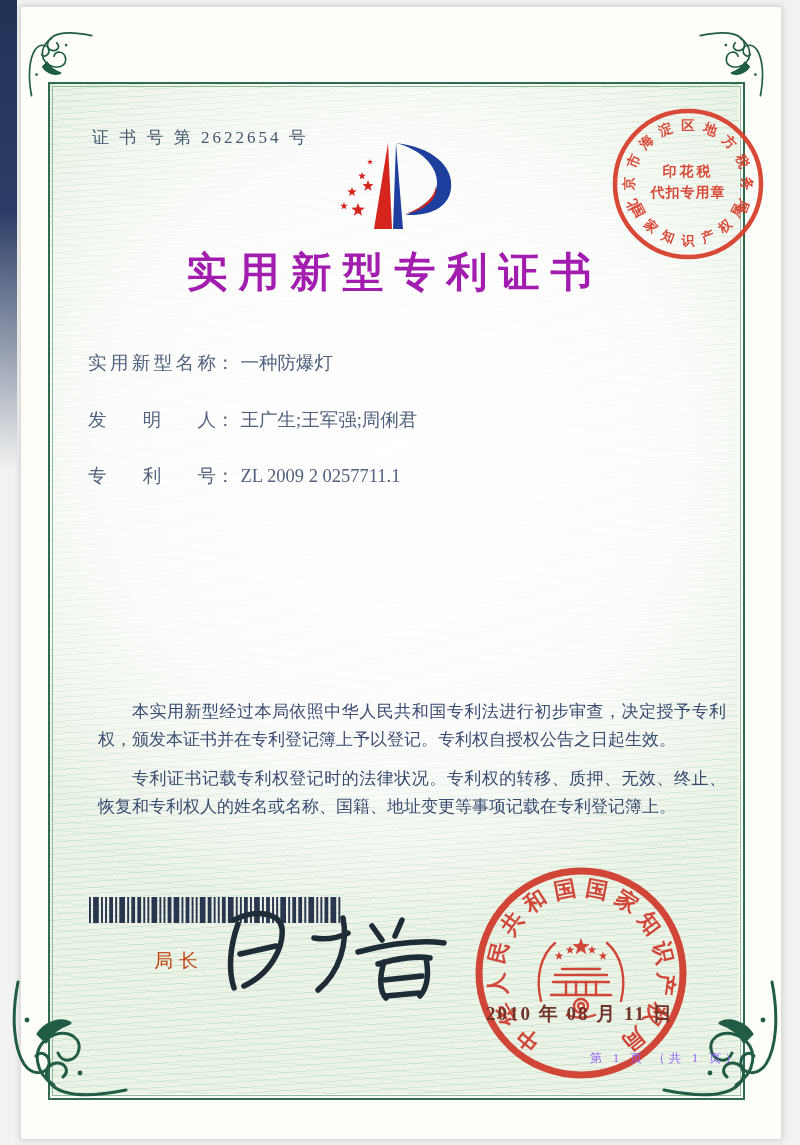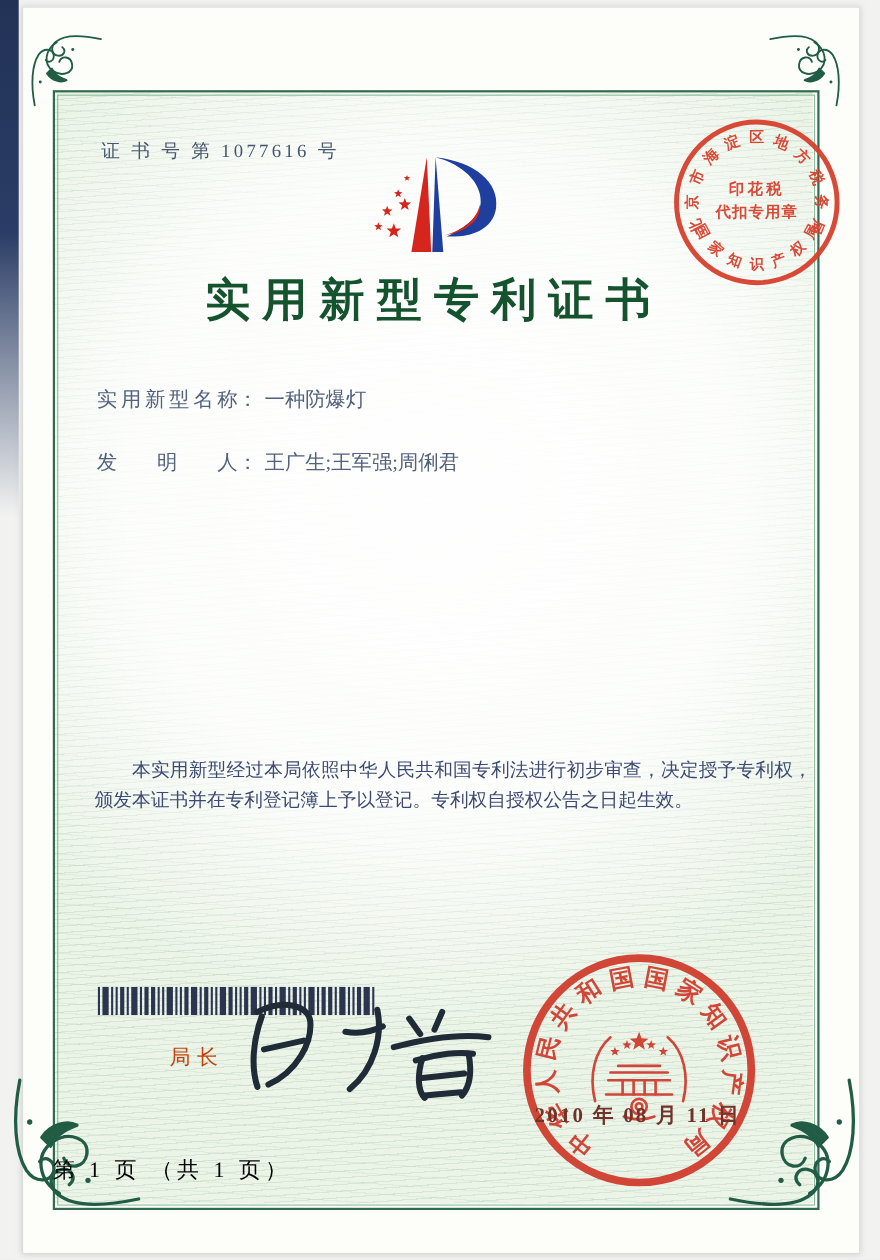--- a/index.html
+++ b/index.html
@@ -21,35 +21,35 @@
           #ecf4e8;}
   #wash{position:absolute;left:50px;top:84px;width:689px;height:1010px;z-index:1;
         background:radial-gradient(ellipse 75% 52% at 50% 36%, rgba(255,255,255,.97) 0%,
                    rgba(255,255,255,.85) 55%, rgba(255,255,255,0) 92%);}
   .flourish{position:absolute;z-index:3;}
   
   .abs{position:absolute;z-index:6;}
   #cert-no{left:92px;top:126px;font-size:17px;letter-spacing:3px;color:#46566f;}
   #logo{left:330px;top:136px;width:140px;height:106px;z-index:5;}
   #doc-title{left:0;top:245px;width:789px;text-align:center;font-size:41px;font-weight:700;
-             letter-spacing:11px;color:#14532d;}
+             letter-spacing:11px;color:#a21caf;}
   .field{left:88px;width:650px;font-size:18.5px;color:#51617e;white-space:nowrap;}
   .field .lbl{display:inline-block;width:128px;text-align:justify;text-align-last:justify;
               text-justify:inter-character;vertical-align:top;}
   .field .col{display:inline-block;margin-right:6px;}
   #paras{left:86px;top:686px;width:652px;font-size:17px;line-height:27.5px;color:#3c4a72;
          text-align:justify;z-index:6;}
-  #paras p{margin:0;text-indent:2em;}
+  #paras p{margin:12px;text-indent:2em;}
   #barcode{left:88px;top:897px;z-index:6;}
   #sig-label{left:154px;top:948px;font-size:19px;letter-spacing:6px;color:#c2410c;}
   #signature{left:200px;top:898px;z-index:6;}
   #seal{left:468px;top:860px;z-index:5;opacity:.93;}
   #seal-date{left:486px;top:1001px;font-size:19px;font-weight:700;letter-spacing:2px;color:#703229;z-index:6;}
-  #footer{left:48px;top:1050px;width:693px;text-align:left;font-size:20px;
-          letter-spacing:4px;color:#000000;}
+  #footer{left:48px;top:1050px;width:693px;text-align:right;font-size:12px;
+          letter-spacing:4px;color:#8b5cf6;}
   #tax-stamp{left:608px;top:104px;z-index:5;opacity:.95;}
 </style>
 </head>
 <body>
 
 <div id="photo">
   <div id="page"></div>
   <div id="spine"></div>
   <div id="frame-bg"></div>
   <div id="wash"></div>
@@ -89,21 +89,21 @@
       <g stroke="#215d45" fill="none" stroke-width="3" stroke-linecap="round" stroke-linejoin="round">
         <path d="M118,112 C84,119 58,119 45,108 C35,100 37,87 48,85 C57,84 62,93 55,99"></path>
         <path d="M10,4 C3,40 6,70 16,86 C24,98 39,97 41,86 C42,77 33,72 28,78"></path>
         <path d="M46,107 C27,95 23,72 40,60 C55,50 73,57 71,71 C69,84 54,86 50,75"></path>
         <path d="M30,56 C38,44 53,40 62,45 C51,49 42,55 38,64 Z" fill="#215d45"></path>
         <circle cx="19" cy="42" r="2.4" fill="#215d45" stroke="none"></circle>
         <circle cx="72" cy="95" r="2.4" fill="#215d45" stroke="none"></circle>
       </g>
     </svg>
 
-  <div class="abs" id="cert-no">证 书 号 第 1077616 号</div>
+  <div class="abs" id="cert-no">证 书 号 第 2622654 号</div>
 
   <svg class="abs" id="logo" viewBox="0 0 140 106">
       <polygon points="58,7 44,93 62,93" fill="#d6251c"></polygon>
       <polygon points="66,7 63,93 73,93" fill="#1e3f9e"></polygon>
       <path d="M66,7 C102,11 124,30 121,53 C118,74 96,80 76,79 C92,71 106,62 107,48 C108,30 90,13 66,7 Z" fill="#1e3f9e"></path>
       <path d="M74,78 C92,73 104,63 106,50 C108,63 95,75 74,78 Z" fill="#d6251c"></path>
       <polygon points="22,51 23.234349029814194,54.30106431181261 26.755282581475768,54.454915028125264 23.997218684219824,56.64893568818739 24.938926261462367,60.045084971874736 22,58.1 19.061073738537637,60.045084971874736 20.002781315780176,56.64893568818739 17.244717418524232,54.454915028125264 20.765650970185806,54.30106431181261" fill="#d6251c"></polygon>
       <polygon points="32,36 32.98747922385135,38.64085144945009 35.804226065180615,38.763932022500214 33.59777494737586,40.519148550549914 34.35114100916989,43.236067977499786 32,41.68 29.648858990830107,43.236067977499786 30.402225052624143,40.519148550549914 28.195773934819385,38.76393202250021 31.012520776148644,38.64085144945009" fill="#d6251c"></polygon>
       <polygon points="14,66 14.987479223851356,68.64085144945008 17.804226065180615,68.76393202250021 15.597774947375857,70.51914855054991 16.351141009169893,73.23606797749979 14,71.68 11.648858990830108,73.23606797749979 12.402225052624143,70.51914855054991 10.195773934819385,68.76393202250021 13.012520776148644,68.64085144945008" fill="#d6251c"></polygon>
       <polygon points="38,44 39.481218835777035,47.96127717417513 43.70633909777092,48.14589803375031 40.39666242106379,50.778722825824865 41.52671151375484,54.85410196624969 38,52.52 34.47328848624516,54.85410196624969 35.60333757893621,50.778722825824865 32.29366090222908,48.14589803375031 36.518781164222965,47.96127717417513" fill="#d6251c"></polygon>
@@ -136,23 +136,27 @@
     </svg>
 
   <div class="abs" id="doc-title">实用新型专利证书</div>
 
   <div class="abs field" style="top:350px">
     <span class="lbl">实用新型名称</span><span class="col">：</span><span>一种防爆灯</span>
   </div>
   <div class="abs field" style="top:407px">
     <span class="lbl">发明人</span><span class="col">：</span><span>王广生;王军强;周俐君</span>
   </div>
+  <div class="abs field" style="top:463px">
+    <span class="lbl">专利号</span><span class="col">：</span><span>ZL 2009 2 0257711.1</span>
+  </div>
 
   <div class="abs" id="paras">
     <p>本实用新型经过本局依照中华人民共和国专利法进行初步审查，决定授予专利权，颁发本证书并在专利登记簿上予以登记。专利权自授权公告之日起生效。</p>
+    <p>专利证书记载专利权登记时的法律状况。专利权的转移、质押、无效、终止、恢复和专利权人的姓名或名称、国籍、地址变更等事项记载在专利登记簿上。</p>
   </div>
 
   <svg class="abs" id="barcode" width="268" height="26" viewBox="0 0 268 26">
       <rect x="1" y="0" width="1.9" height="26" fill="#2c3550"></rect>
       <rect x="5.1" y="0" width="5.699999999999999" height="26" fill="#2c3550"></rect>
       <rect x="13" y="0" width="1.9" height="26" fill="#2c3550"></rect>
       <rect x="17.1" y="0" width="1.9" height="26" fill="#2c3550"></rect>
       <rect x="21.200000000000003" y="0" width="3.8" height="26" fill="#2c3550"></rect>
       <rect x="27.200000000000003" y="0" width="1.9" height="26" fill="#2c3550"></rect>
       <rect x="31.300000000000004" y="0" width="5.699999999999999" height="26" fill="#2c3550"></rect>

